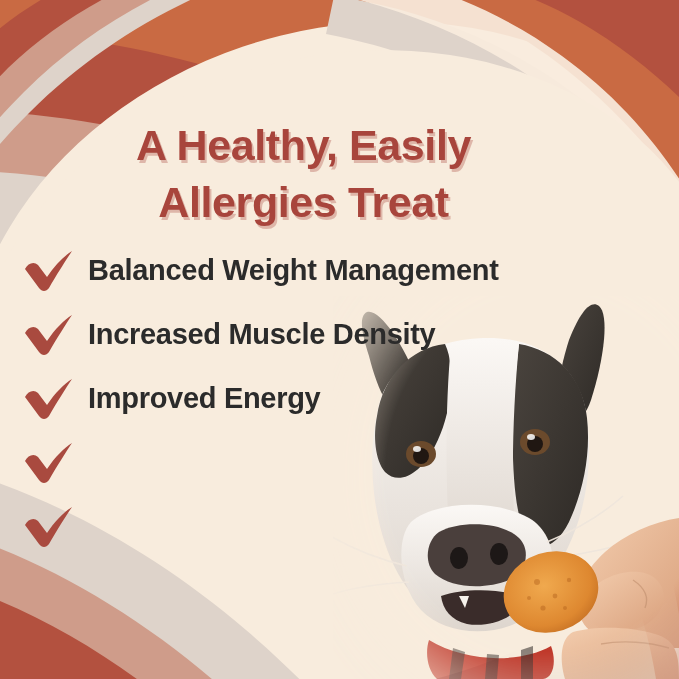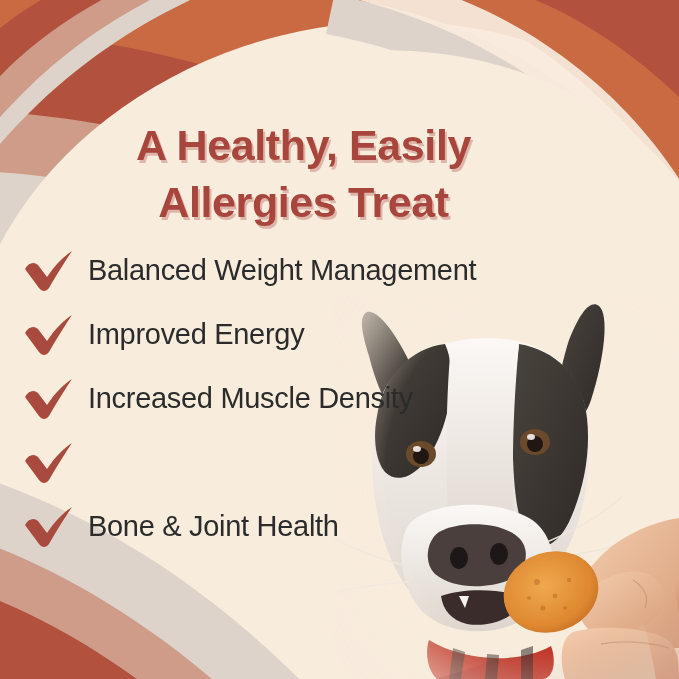--- a/index.html
+++ b/index.html
@@ -87,21 +87,21 @@
     transform: translateY(-50%);
     width: 52px;
     height: 46px;
     flex: none;
   }
   .check-icon svg { display: block; }
   .benefit-label {
     margin-left: 88px;
     color: #2b2b2b;
     font-family: "Liberation Sans", sans-serif;
-    font-weight: normal;
+    font-weight: bold;
     font-size: 29px;
     letter-spacing: -0.3px;
     white-space: nowrap;
   }
 </style>
 </head>
 <body>
 
 <div class="poster">
 
@@ -316,40 +316,39 @@
         </svg>
       </span>
       <span class="benefit-label">Balanced Weight Management</span>
     </li>
     <li class="benefit">
       <span class="check-icon">
         <svg viewBox="0 0 52 46" width="52" height="46" aria-hidden="true">
           <path fill="#a94a3f" d="M 3,22 C 6,16 12,14 16,18 L 25,30 C 33,18 42,9 50,4 C 44,13 35,27 27,41 C 24,45 20,45 17,41 Z"></path>
         </svg>
       </span>
+      <span class="benefit-label">Increased Muscle Density</span>
+    </li>
+    <li class="benefit">
+      <span class="check-icon">
+        <svg viewBox="0 0 52 46" width="52" height="46" aria-hidden="true">
+          <path fill="#a94a3f" d="M 3,22 C 6,16 12,14 16,18 L 25,30 C 33,18 42,9 50,4 C 44,13 35,27 27,41 C 24,45 20,45 17,41 Z"></path>
+        </svg>
+      </span>
       <span class="benefit-label">Improved Energy</span>
     </li>
     <li class="benefit">
       <span class="check-icon">
         <svg viewBox="0 0 52 46" width="52" height="46" aria-hidden="true">
           <path fill="#a94a3f" d="M 3,22 C 6,16 12,14 16,18 L 25,30 C 33,18 42,9 50,4 C 44,13 35,27 27,41 C 24,45 20,45 17,41 Z"></path>
         </svg>
       </span>
-      <span class="benefit-label">Increased Muscle Density</span>
-    </li>
-    <li class="benefit">
-      <span class="check-icon">
-        <svg viewBox="0 0 52 46" width="52" height="46" aria-hidden="true">
-          <path fill="#a94a3f" d="M 3,22 C 6,16 12,14 16,18 L 25,30 C 33,18 42,9 50,4 C 44,13 35,27 27,41 C 24,45 20,45 17,41 Z"></path>
-        </svg>
-      </span>
-    </li>
-    <li class="benefit">
-      <span class="check-icon">
-        <svg viewBox="0 0 52 46" width="52" height="46" aria-hidden="true">
-          <path fill="#a94a3f" d="M 3,22 C 6,16 12,14 16,18 L 25,30 C 33,18 42,9 50,4 C 44,13 35,27 27,41 C 24,45 20,45 17,41 Z"></path>
-        </svg>
-      </span>
-      <span class="benefit-label">Bone &amp; Joint Health</span>
+    </li>
+    <li class="benefit">
+      <span class="check-icon">
+        <svg viewBox="0 0 52 46" width="52" height="46" aria-hidden="true">
+          <path fill="#a94a3f" d="M 3,22 C 6,16 12,14 16,18 L 25,30 C 33,18 42,9 50,4 C 44,13 35,27 27,41 C 24,45 20,45 17,41 Z"></path>
+        </svg>
+      </span>
     </li>
   </ul>
 
 </div>
 
 </body></html>

